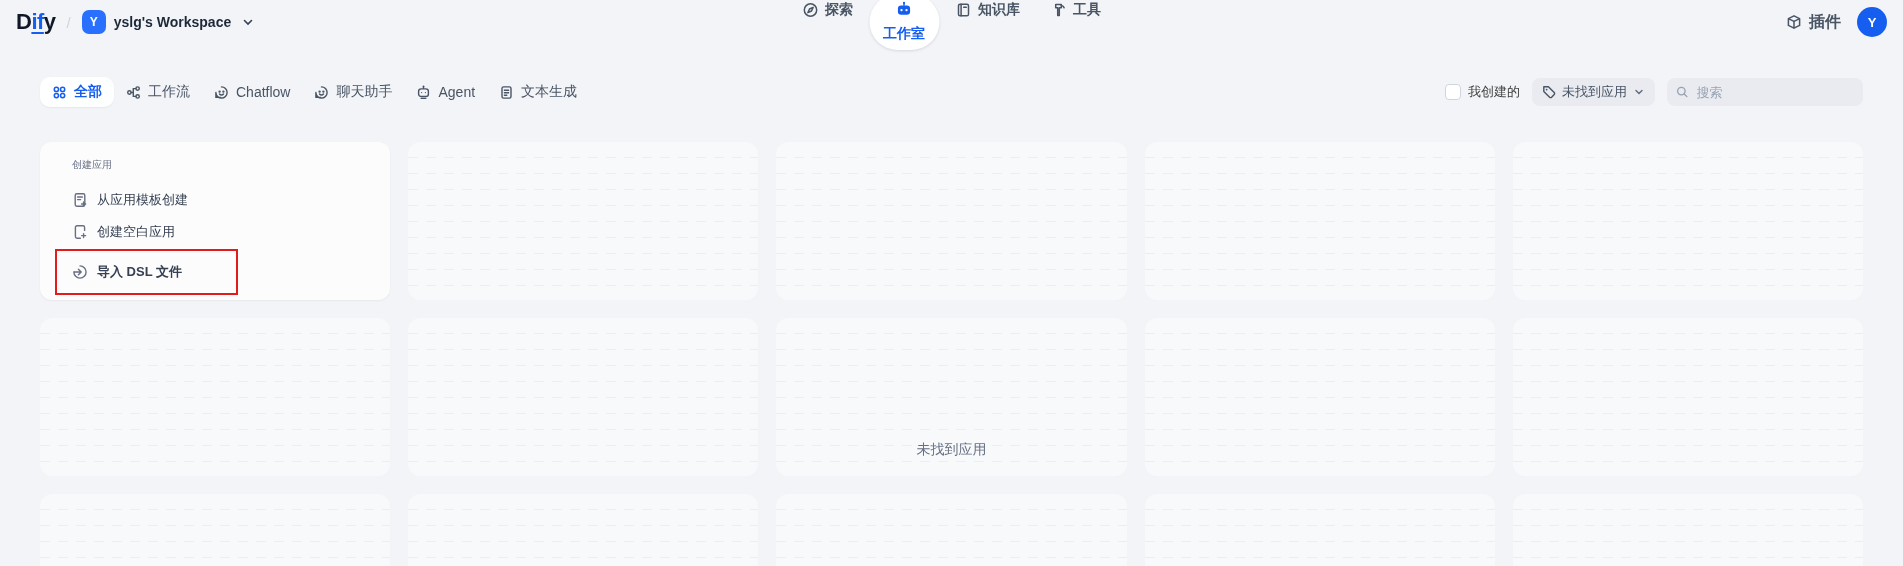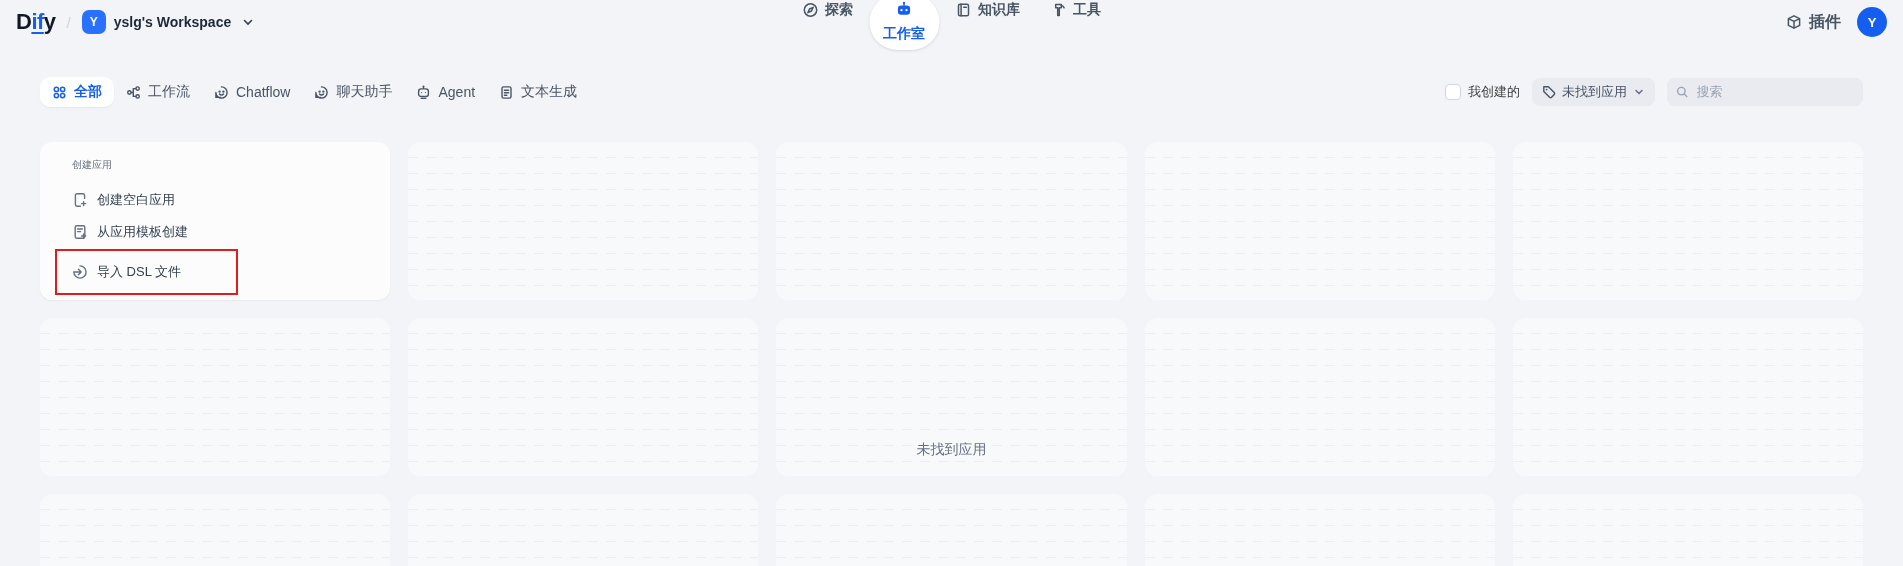--- a/index.html
+++ b/index.html
@@ -31,38 +31,38 @@
   .filter-bar { margin-top:34px; padding:0 40px; display:flex; align-items:center; height:28px; }
   .tabs { display:flex; align-items:center; gap:0; }
   .tab { display:flex; align-items:center; gap:7px; padding:6px 12px; border-radius:10px; font-size:14px; color:#495464; font-weight:500; cursor:pointer; white-space:nowrap; }
   .tab.active { background:rgba(255,255,255,.92); color:#155eef; font-weight:600; box-shadow:0 1px 2px rgba(16,24,40,.06); }
   .filter-right { margin-left:auto; display:flex; align-items:center; gap:12px; }
   .checkbox { width:16px; height:16px; border-radius:4px; background:#fff; border:1px solid #d0d5dd; cursor:pointer; flex:none; }
   .created-wrap { display:flex; align-items:center; gap:7px; cursor:pointer; }
   .created-label { font-size:13px; color:#404040; }
   .tag-pill { display:flex; align-items:center; gap:6px; background:#e9ebf0; border-radius:8px; padding:0 10px; height:28px; font-size:13px; color:#495464; cursor:pointer; }
   .search { display:flex; align-items:center; gap:6px; background:#e9ebf0; border-radius:8px; padding:0 9px; height:28px; width:196px; }
-  .search input { border:none; background:transparent; outline:none; font-size:13px; color:#354052; width:100%; font-family:Liberation Mono, monospace; }
+  .search input { border:none; background:transparent; outline:none; font-size:13px; color:#354052; width:100%; font-family:Liberation Sans, sans-serif; }
   .search input::placeholder { color:#98a2b3; }
 
   
   .grid { margin-top:36px; padding:0 40px; display:grid; grid-template-columns:repeat(5,1fr); gap:18px; }
   .card { height:158px; border-radius:12px; }
   .card.create { background:#fcfcfd; box-shadow:0 1px 2px rgba(16,24,40,.05); padding:16px 20px 8px 32px; }
   .card.placeholder {
     background-color:#f8f9fb;
     background-image:
       repeating-linear-gradient(180deg, #f8f9fb 0 15px, rgba(248,249,251,0) 15px 16px),
       repeating-linear-gradient(90deg, rgba(16,24,40,.05) 0 10px, rgba(16,24,40,0) 10px 18px);
   }
   .create-title { font-size:10px; color:#676f83; margin-bottom:12px; }
   .create-row { display:flex; align-items:center; gap:9px; height:32px; font-size:13px; color:#354052; cursor:pointer; }
   .create-row svg { flex:none; }
   .dsl-highlight { border:2px solid #e11c1c; width:183px; height:46px; margin-left:-17px; padding-left:15px; display:flex; align-items:center; margin-top:1px; }
-  .dsl-highlight .create-row { height:auto; }
+  .dsl-highlight .create-row { height:auto;font-weight:bold; }
 
   .empty-msg { position:absolute; left:50%; top:450px; transform:translate(-50%,-50%); font-size:14px; color:#676f83; }
 </style>
 </head>
 <body>
 
 <div class="header">
   <div class="logo">
       <span>D</span>
       <span class="if">if</span>
@@ -207,32 +207,32 @@
     </div>
   </div>
 </div>
 
 <div class="grid">
 
   <div class="card create">
     <div class="create-title">创建应用</div>
     <div class="create-row">
       <svg width="16" height="16" viewBox="0 0 16 16" fill="none" stroke="#676f83" stroke-width="1.4" stroke-linecap="round" stroke-linejoin="round">
-          <path d="M12.6 6.4 V3.4 a1.6 1.6 0 0 0 -1.6 -1.6 H5 a1.6 1.6 0 0 0 -1.6 1.6 v9.2 a1.6 1.6 0 0 0 1.6 1.6 h3.4"></path>
-          <path d="M11.6 9.6 v4 M9.6 11.6 h4"></path>
-        </svg>
-      <span>创建空白应用</span>
-    </div>
-    <div class="create-row">
-      <svg width="16" height="16" viewBox="0 0 16 16" fill="none" stroke="#676f83" stroke-width="1.4" stroke-linecap="round" stroke-linejoin="round">
           <rect x="3.2" y="1.8" width="9.6" height="12.4" rx="1.6"></rect>
           <path d="M5.6 5 h4.8 M5.6 7.6 h3"></path>
           <path d="M11.6 10 v4 M9.6 12 h4" stroke-width="1.5"></path>
         </svg>
       <span>从应用模板创建</span>
+    </div>
+    <div class="create-row">
+      <svg width="16" height="16" viewBox="0 0 16 16" fill="none" stroke="#676f83" stroke-width="1.4" stroke-linecap="round" stroke-linejoin="round">
+          <path d="M12.6 6.4 V3.4 a1.6 1.6 0 0 0 -1.6 -1.6 H5 a1.6 1.6 0 0 0 -1.6 1.6 v9.2 a1.6 1.6 0 0 0 1.6 1.6 h3.4"></path>
+          <path d="M11.6 9.6 v4 M9.6 11.6 h4"></path>
+        </svg>
+      <span>创建空白应用</span>
     </div>
     <div class="dsl-highlight">
       <div class="create-row">
         <svg width="16" height="16" viewBox="0 0 16 16" fill="none" stroke="#676f83" stroke-width="1.4" stroke-linecap="round" stroke-linejoin="round">
             <path d="M8 1.9 a6.1 6.1 0 1 1 -6.1 6.1"></path>
             <path d="M2.2 8 h7 M6.4 5.2 L9.2 8 L6.4 10.8"></path>
           </svg>
         <span>导入 DSL 文件</span>
       </div>
     </div>

